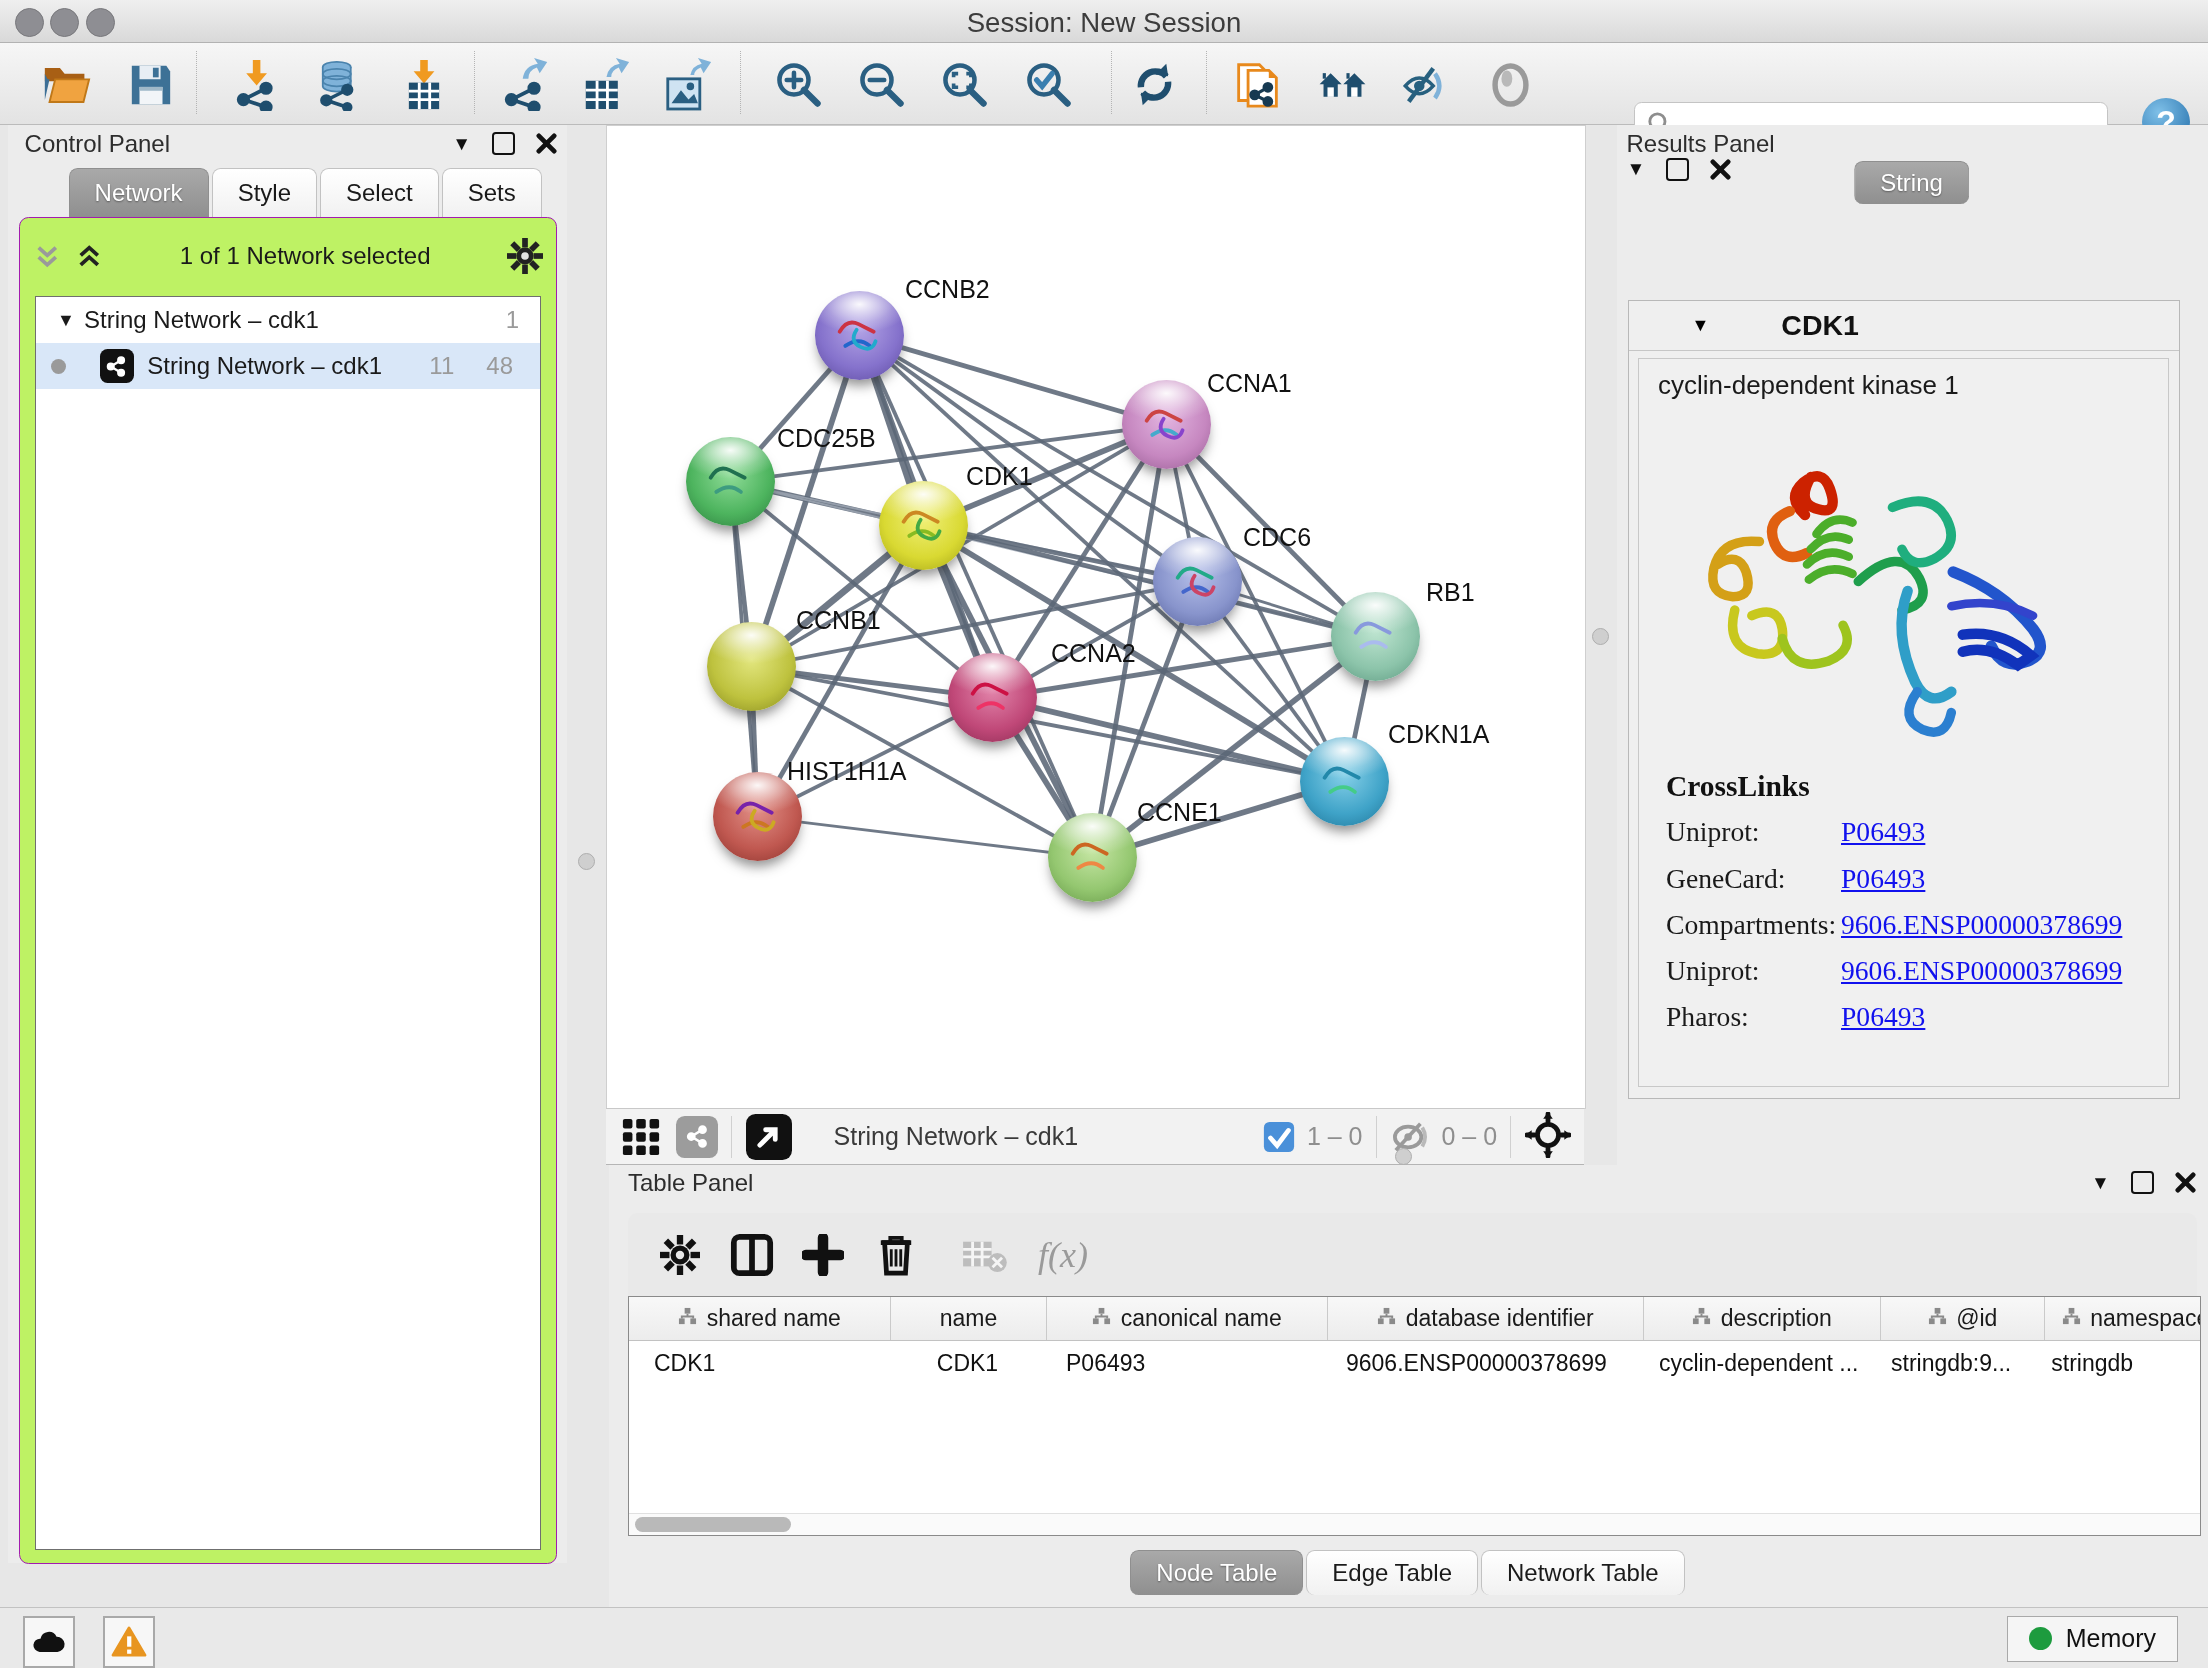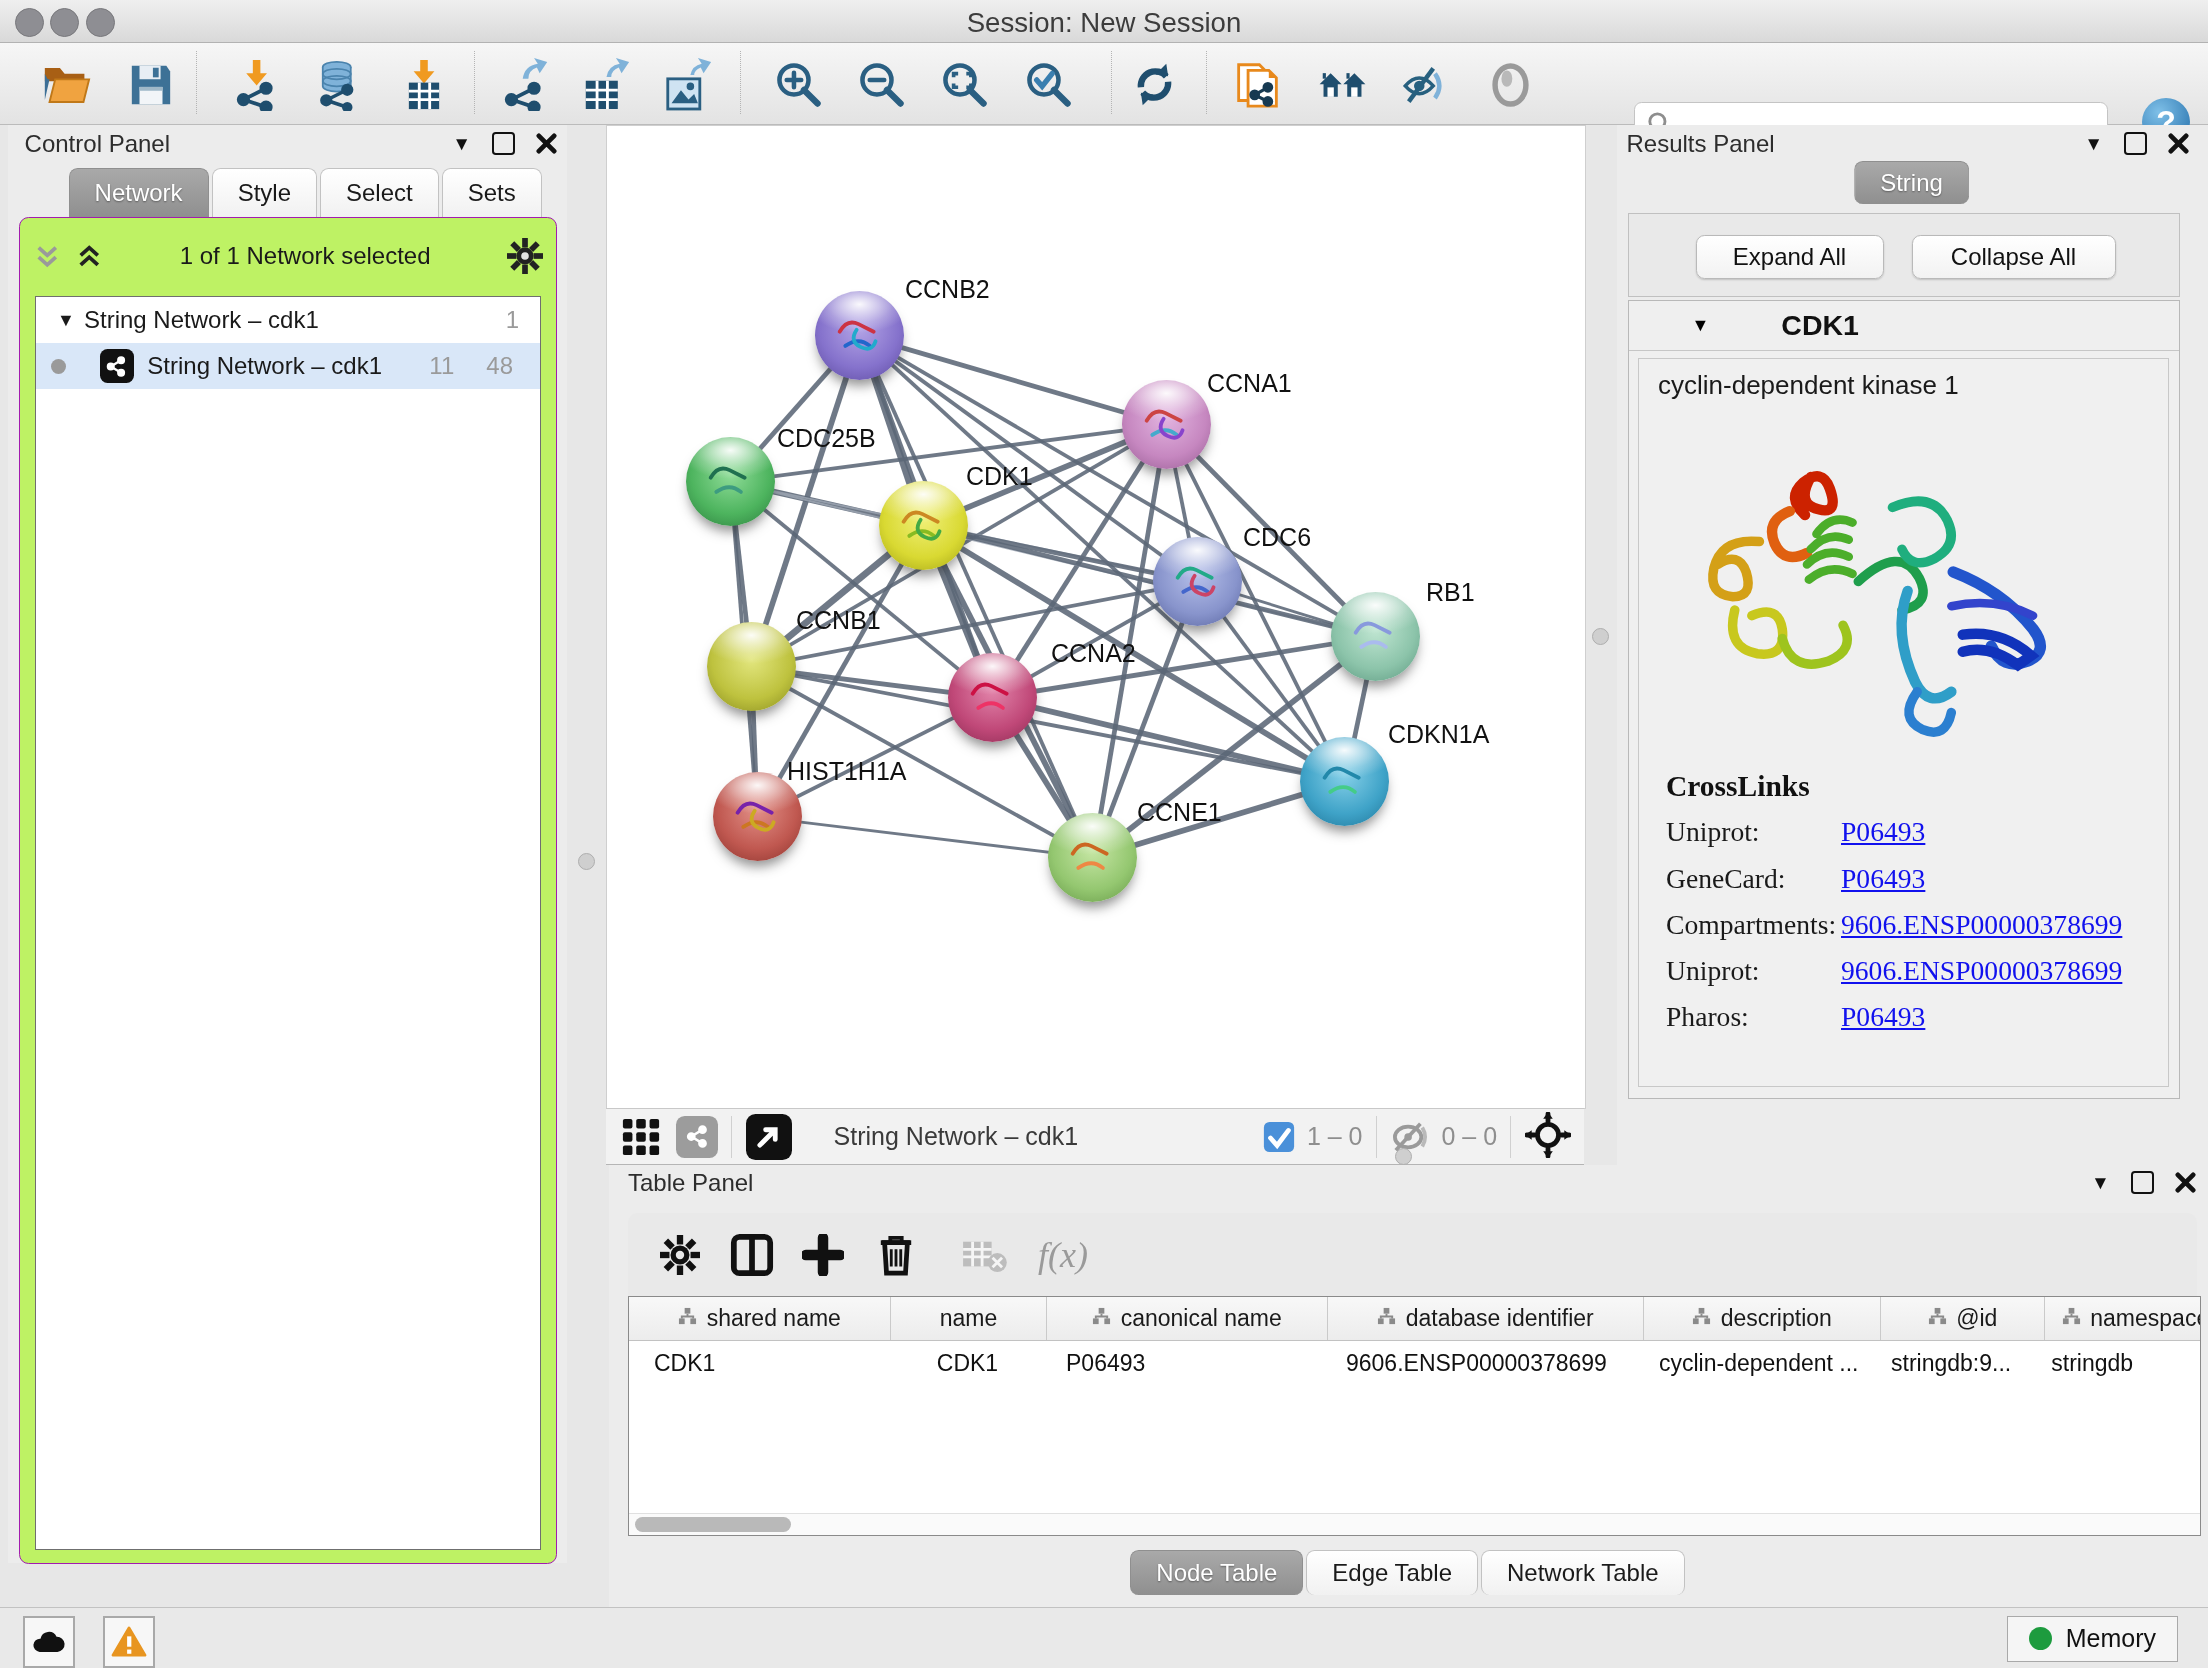--- a/index.html
+++ b/index.html
@@ -51,21 +51,21 @@
   #net-toolbar{left:606px;top:1108px;width:978px;height:55px;background:#f2f2f2;border-top:1.9px solid #cscsc;border-top:1.9px solid #c8c8c8;border-bottom:1.9px solid #b5b5b5;display:flex;align-items:center;}
   .ntb-sep{width:0;height:42px;border-left:1.9px solid #d0d0d0;margin:0 13.3px;}
   #net-name{font-size:25px;color:#3a3a3a;}
   .cnt-gray{font-size:25px;color:#8e8e8e;}
 
   
   .split-dot{position:absolute;width:15px;height:15px;border-radius:50%;background:#cfcfcf;border:1px solid #aeaeae;}
 
   
   #results-panel{left:1617px;top:125px;width:592px;height:1041px;background:#ececec;}
-  #rp-header{position:absolute;left:9.5px;top:4.8px;right:20px;display:flex;align-items:center;}
+  #rp-header{position:absolute;left:9.5px;top:4.8px;right:6px;display:flex;flex-direction:column;}
   #rp-tab{position:absolute;left:50%;transform:translateX(-50%);top:36px;}
   #rp-outer{position:absolute;left:10.5px;top:88px;width:550px;height:82px;background:#e9e9e9;border:1.9px solid #c0c0c0;}
   .rp-btn{position:absolute;top:21px;height:42px;border:1px solid #b9b9b9;border-radius:8.6px;background:linear-gradient(#fff,#f2f2f2);box-shadow:0 1px 1.9px rgba(0,0,0,.18);font-size:24px;color:#111;display:flex;align-items:center;justify-content:center;cursor:pointer;}
   #cdk1-box{position:absolute;left:10.5px;top:175px;width:550px;height:797px;background:#efefef;border:1.9px solid #b8b8b8;}
   #cdk1-head{position:absolute;left:0;right:0;top:0;height:49px;border-bottom:1px solid #c6c6c6;display:flex;align-items:center;}
   #cdk1-name{font-size:28.5px;font-weight:bold;color:#111;}
   #cdk1-inner{position:absolute;left:9.5px;right:9.5px;top:57px;bottom:11.4px;background:#f0f0f0;border:1px solid #c8c8c8;}
   #cdk1-desc{position:absolute;left:19px;top:11.4px;font-size:26px;color:#1a1a1a;}
   #crosslinks{position:absolute;left:27px;top:411px;font-family:"Liberation Serif","DejaVu Serif",serif;}
   #crosslinks h3{margin:0 0 13.3px 0;font-size:29.5px;color:#111;}
@@ -549,28 +549,20 @@
         <span class="x-ic">
             <svg width="21" height="21" viewBox="0 0 22 22">
               <path d="M3 3 19 19 M19 3 3 19" stroke="#111" stroke-width="5" stroke-linecap="round"></path>
             </svg>
           </span>
       </span>
     </div>
     <div id="rp-tab">
       <div class="tab sel" style="border-radius:8.6px;height:42px">
           <span>String</span>
-        </div>
-    </div>
-    <div id="rp-outer">
-      <div class="rp-btn" style="left:67px;width:186px">
-          <span>Expand All</span>
-        </div>
-      <div class="rp-btn" style="left:283px;width:202px">
-          <span>Collapse All</span>
         </div>
     </div>
     <div id="cdk1-box">
       <div id="cdk1-head">
         <span style="margin-left:63px;font-size:18px">▼</span>
         <span id="cdk1-name" style="margin-left:72px">CDK1</span>
       </div>
       <div id="cdk1-inner">
         <div id="cdk1-desc">cyclin-dependent kinase 1</div>
         <svg width="409" height="342" viewBox="0 0 430 360" style="position:absolute;left:28.5px;top:61px">

